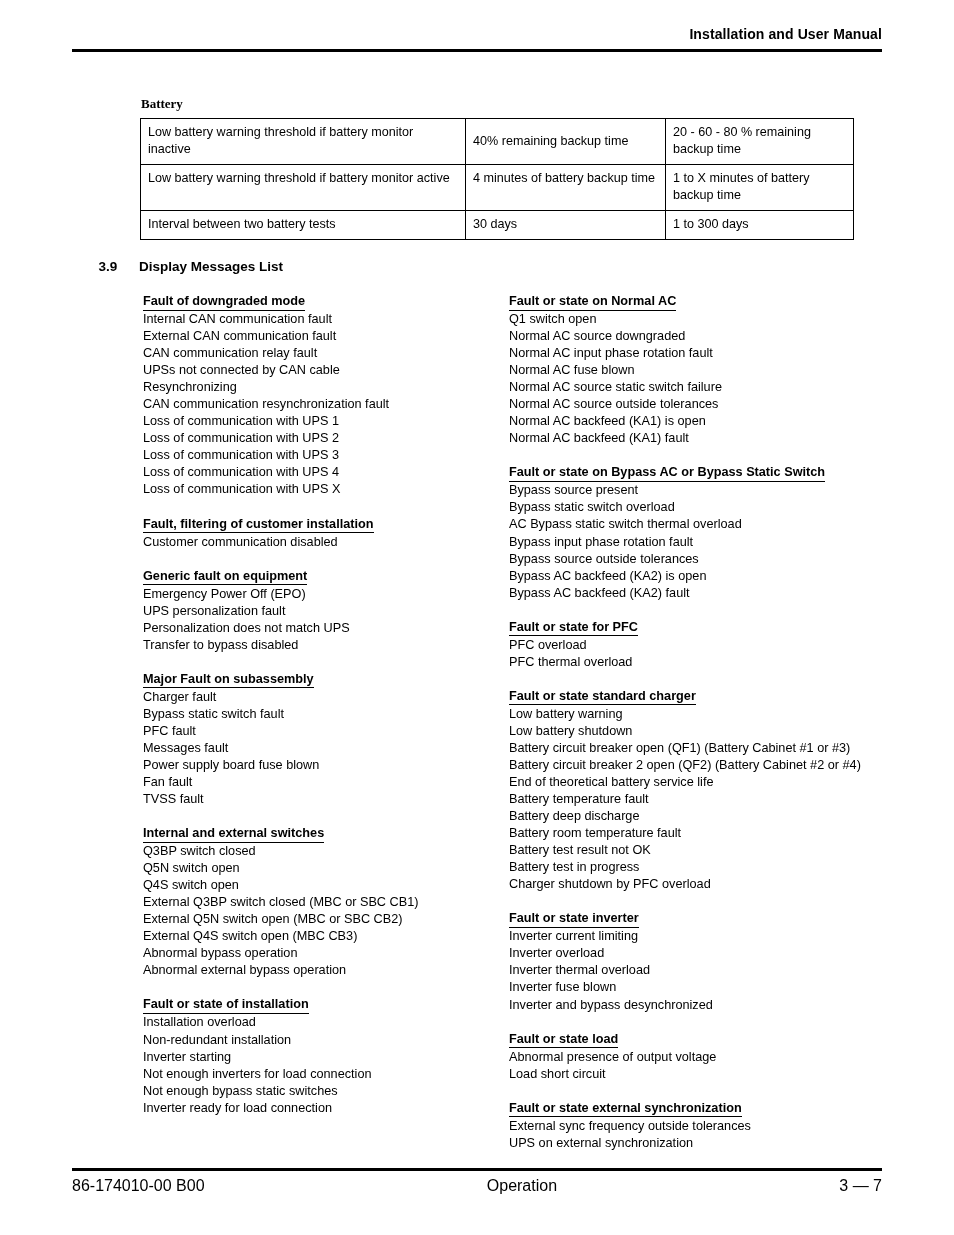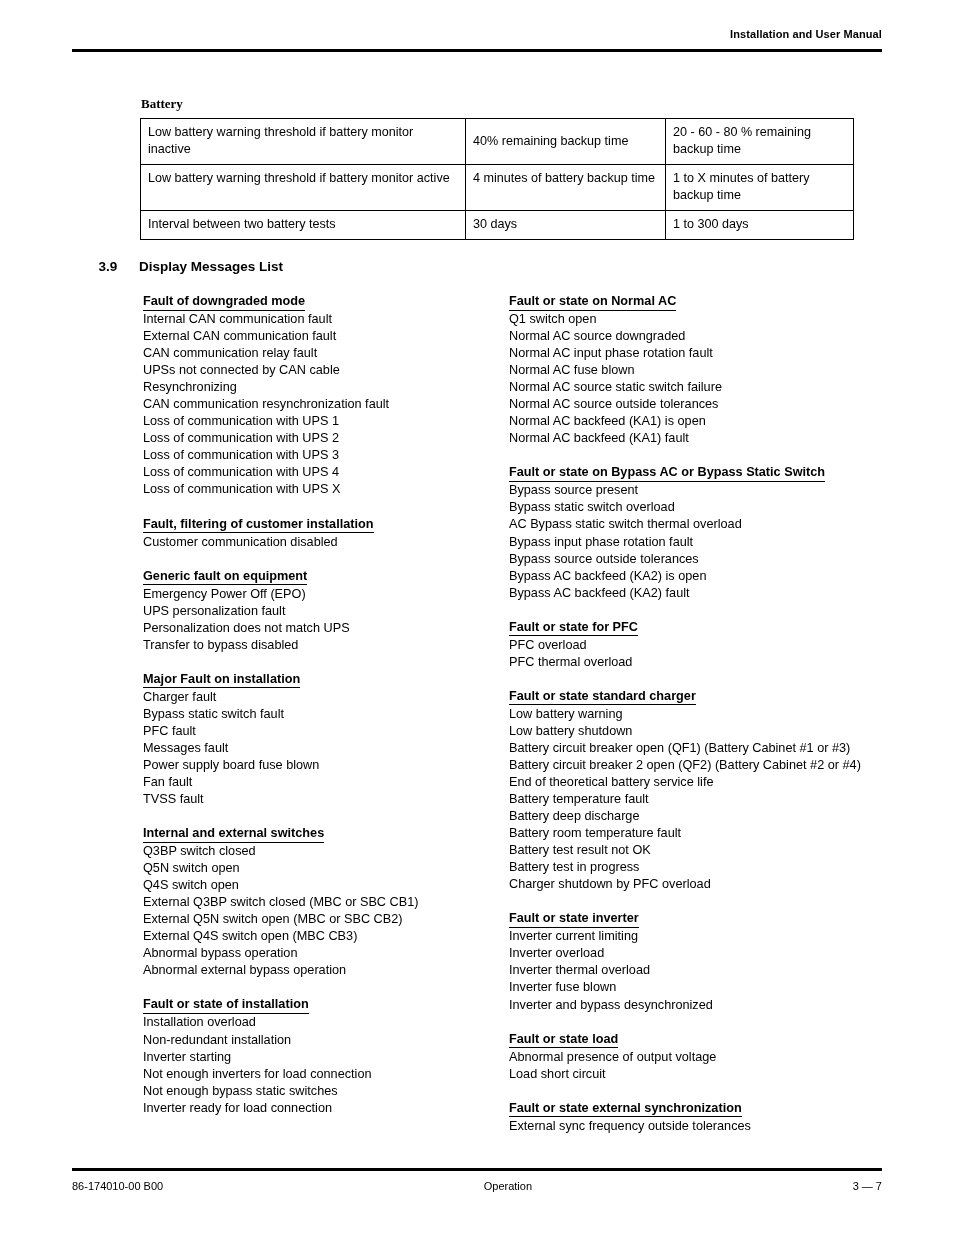--- a/index.html
+++ b/index.html
@@ -21,21 +21,21 @@
 
   
   .header {
     position: absolute;
     left: 72px;
     top: 24px;
     width: 810px;
   }
   .header-title {
     text-align: right;
-    font-size: 11px;
+    font-size: 14px;
     font-weight: bold;
     letter-spacing: 0.1px;
     line-height: 20px;
   }
   .header-rule {
     margin-top: 5px;
     border-bottom: 3px solid #000000;
   }
 
   
@@ -117,21 +117,21 @@
     left: 72px;
     top: 1168px;
     width: 810px;
     border-bottom: 3px solid #000000;
   }
   .footer {
     position: absolute;
     left: 72px;
     top: 1178px;
     width: 810px;
-    font-size: 11px;
+    font-size: 16px;
     line-height: 16px;
     display: flex;
     justify-content: space-between;
     align-items: baseline;
   }
   .footer-left  { text-align: left; }
   .footer-center{ text-align: center; flex: 1; }
   .footer-right { text-align: right; }
 </style>
 </head>
@@ -172,33 +172,33 @@
   </table>
 
   <div class="section-head">
     <span class="section-num">3.9</span><span>Display Messages List</span>
   </div>
 
   <div class="msgcol left" id="left-col">
       <div class="msg-block"><div class="msg-head">Fault of downgraded mode</div><div class="msg-item">Internal CAN communication fault</div><div class="msg-item">External CAN communication fault</div><div class="msg-item">CAN communication relay fault</div><div class="msg-item">UPSs not connected by CAN cable</div><div class="msg-item">Resynchronizing</div><div class="msg-item">CAN communication resynchronization fault</div><div class="msg-item">Loss of communication with UPS 1</div><div class="msg-item">Loss of communication with UPS 2</div><div class="msg-item">Loss of communication with UPS 3</div><div class="msg-item">Loss of communication with UPS 4</div><div class="msg-item">Loss of communication with UPS X</div></div>
       <div class="msg-block"><div class="msg-head">Fault, filtering of customer installation</div><div class="msg-item">Customer communication disabled</div></div>
       <div class="msg-block"><div class="msg-head">Generic fault on equipment</div><div class="msg-item">Emergency Power Off (EPO)</div><div class="msg-item">UPS personalization fault</div><div class="msg-item">Personalization does not match UPS</div><div class="msg-item">Transfer to bypass disabled</div></div>
-      <div class="msg-block"><div class="msg-head">Major Fault on installation</div><div class="msg-item">Charger fault</div><div class="msg-item">Bypass static switch fault</div><div class="msg-item">PFC fault</div><div class="msg-item">Messages fault</div><div class="msg-item">Power supply board fuse blown</div><div class="msg-item">Fan fault</div><div class="msg-item">TVSS fault</div></div>
+      <div class="msg-block"><div class="msg-head">Major Fault on subassembly</div><div class="msg-item">Charger fault</div><div class="msg-item">Bypass static switch fault</div><div class="msg-item">PFC fault</div><div class="msg-item">Messages fault</div><div class="msg-item">Power supply board fuse blown</div><div class="msg-item">Fan fault</div><div class="msg-item">TVSS fault</div></div>
       <div class="msg-block"><div class="msg-head">Internal and external switches</div><div class="msg-item">Q3BP switch closed</div><div class="msg-item">Q5N switch open</div><div class="msg-item">Q4S switch open</div><div class="msg-item">External Q3BP switch closed (MBC or SBC CB1)</div><div class="msg-item">External Q5N switch open (MBC or SBC CB2)</div><div class="msg-item">External Q4S switch open (MBC CB3)</div><div class="msg-item">Abnormal bypass operation</div><div class="msg-item">Abnormal external bypass operation</div></div>
       <div class="msg-block"><div class="msg-head">Fault or state of installation</div><div class="msg-item">Installation overload</div><div class="msg-item">Non-redundant installation</div><div class="msg-item">Inverter starting</div><div class="msg-item">Not enough inverters for load connection</div><div class="msg-item">Not enough bypass static switches</div><div class="msg-item">Inverter ready for load connection</div></div>
     </div>
 
   <div class="msgcol right" id="right-col">
       <div class="msg-block"><div class="msg-head">Fault or state on Normal AC</div><div class="msg-item">Q1 switch open</div><div class="msg-item">Normal AC source downgraded</div><div class="msg-item">Normal AC input phase rotation fault</div><div class="msg-item">Normal AC fuse blown</div><div class="msg-item">Normal AC source static switch failure</div><div class="msg-item">Normal AC source outside tolerances</div><div class="msg-item">Normal AC backfeed (KA1) is open</div><div class="msg-item">Normal AC backfeed (KA1) fault</div></div>
       <div class="msg-block"><div class="msg-head">Fault or state on Bypass AC or Bypass Static Switch</div><div class="msg-item">Bypass source present</div><div class="msg-item">Bypass static switch overload</div><div class="msg-item">AC Bypass static switch thermal overload</div><div class="msg-item">Bypass input phase rotation fault</div><div class="msg-item">Bypass source outside tolerances</div><div class="msg-item">Bypass AC backfeed (KA2) is open</div><div class="msg-item">Bypass AC backfeed (KA2) fault</div></div>
       <div class="msg-block"><div class="msg-head">Fault or state for PFC</div><div class="msg-item">PFC overload</div><div class="msg-item">PFC thermal overload</div></div>
       <div class="msg-block"><div class="msg-head">Fault or state standard charger</div><div class="msg-item">Low battery warning</div><div class="msg-item">Low battery shutdown</div><div class="msg-item">Battery circuit breaker open (QF1) (Battery Cabinet #1 or #3)</div><div class="msg-item">Battery circuit breaker 2 open (QF2) (Battery Cabinet #2 or #4)</div><div class="msg-item">End of theoretical battery service life</div><div class="msg-item">Battery temperature fault</div><div class="msg-item">Battery deep discharge</div><div class="msg-item">Battery room temperature fault</div><div class="msg-item">Battery test result not OK</div><div class="msg-item">Battery test in progress</div><div class="msg-item">Charger shutdown by PFC overload</div></div>
       <div class="msg-block"><div class="msg-head">Fault or state inverter</div><div class="msg-item">Inverter current limiting</div><div class="msg-item">Inverter overload</div><div class="msg-item">Inverter thermal overload</div><div class="msg-item">Inverter fuse blown</div><div class="msg-item">Inverter and bypass desynchronized</div></div>
       <div class="msg-block"><div class="msg-head">Fault or state load</div><div class="msg-item">Abnormal presence of output voltage</div><div class="msg-item">Load short circuit</div></div>
-      <div class="msg-block"><div class="msg-head">Fault or state external synchronization</div><div class="msg-item">External sync frequency outside tolerances</div></div>
+      <div class="msg-block"><div class="msg-head">Fault or state external synchronization</div><div class="msg-item">External sync frequency outside tolerances</div><div class="msg-item">UPS on external synchronization</div></div>
     </div>
 
   <div class="footer-rule"></div>
   <div class="footer">
     <span class="footer-left">86-174010-00 B00</span>
     <span class="footer-center">Operation</span>
     <span class="footer-right">3 — 7</span>
   </div>
 
 </div>

